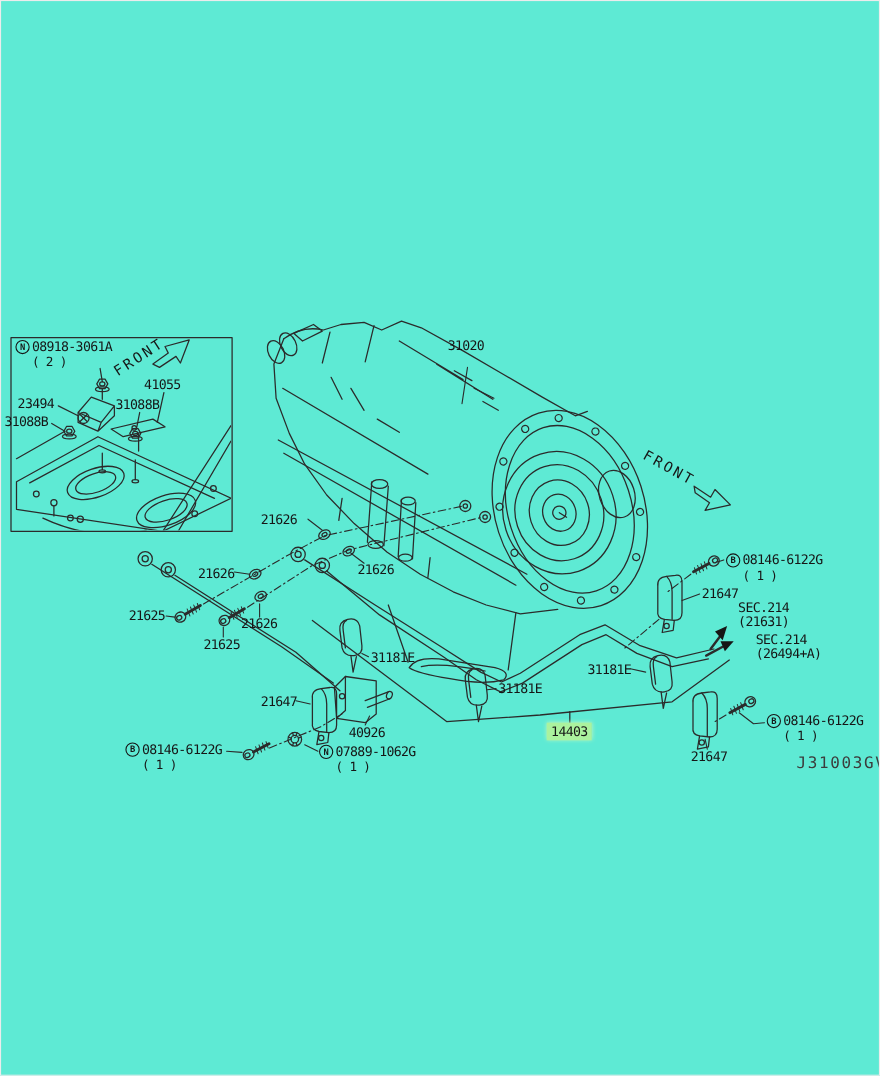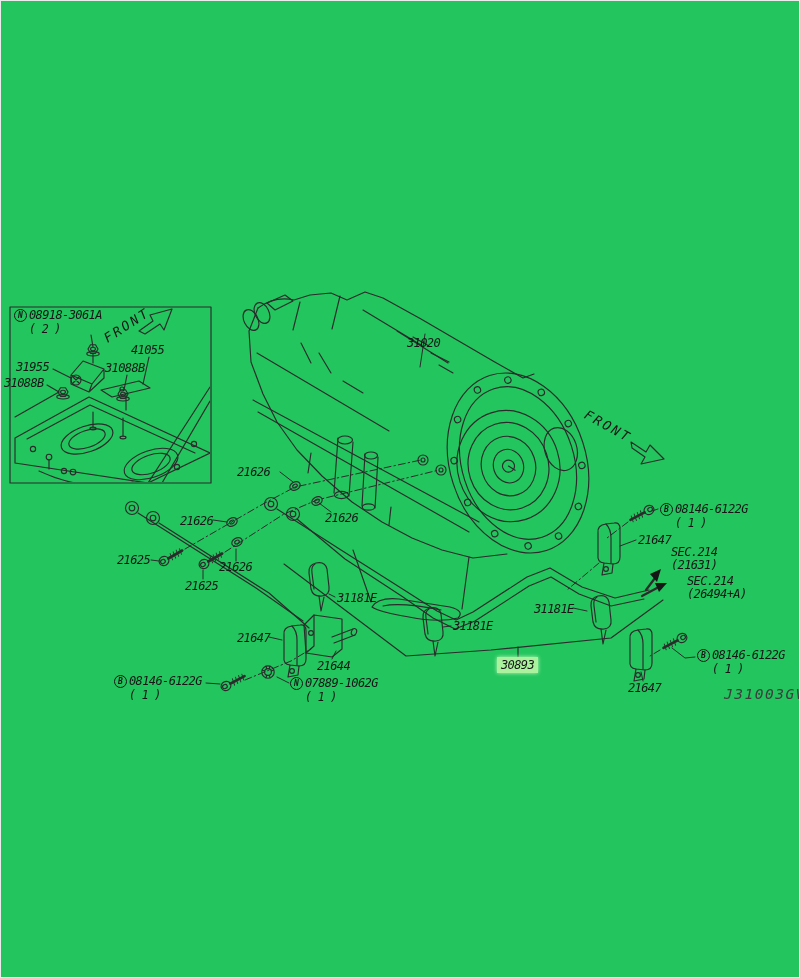--- a/index.html
+++ b/index.html
@@ -1,16 +1,16 @@
 <!DOCTYPE html>
 <html><head>
 <meta charset="utf-8">
 <style>
   html,body{margin:0;padding:0;background:#fff;}
-  #canvas{position:relative;width:800px;height:978px;background:#22c55e;border:1px solid #ececec;box-sizing:border-box;overflow:hidden;font-family:"DejaVu Sans Mono",monospace;font-style:italic;}
+  #canvas{position:relative;width:800px;height:978px;background:#5eead4;border:1px solid #ececec;box-sizing:border-box;overflow:hidden;font-family:"DejaVu Sans Mono",monospace;}
   #art{position:absolute;left:0;top:0;}
   .lbl{position:absolute;font-size:12px;line-height:12px;letter-spacing:-0.6px;color:#161616;white-space:nowrap;}
   .lbl .qty{display:block;margin-left:15px;margin-top:1px;font-size:11.5px;}
   .lbl .ln2{display:block;margin-top:1px;font-size:12px;}
   .circ{display:inline-block;width:11px;height:11px;border:1.2px solid #161616;border-radius:50%;font-size:8px;line-height:11px;text-align:center;letter-spacing:0;vertical-align:1px;margin-right:2px;font-weight:bold;}
   .hl{background:#abf29e;padding:1px 4px;box-shadow:0 0 4px #c8f7bd;}
   .front{position:absolute;font-size:13px;letter-spacing:2.5px;color:#161616;transform-origin:left top;}
   .code{position:absolute;font-size:14.5px;letter-spacing:1.5px;color:#3c3c3c;}
   svg *{vector-effect:none;}
 </style>
@@ -219,44 +219,44 @@
     <path d="M645,589 L654,577" stroke-width="2.2"></path>
     <path d="M660,568 L649,573 L656,581 Z" fill="#161616" stroke="none"></path>
     <path d="M641,595 L656,587" stroke-width="2.2"></path>
     <path d="M666,582 L654,582 L658,591 Z" fill="#161616" stroke="none"></path>
   </g>
 </svg>
 
 <div class="lbl" style="left:13px;top:308px"><span class="circ">N</span><span>08918-3061A</span><span class="qty">( 2 )</span></div>
 <div class="front" style="left:100px;top:332px;transform:rotate(-33deg)">FRONT</div>
 <div class="lbl" style="left:130px;top:343px"><span>41055</span></div>
-<div class="lbl" style="left:15px;top:360px"><span>31955</span></div>
+<div class="lbl" style="left:15px;top:360px"><span>23494</span></div>
 <div class="lbl" style="left:104px;top:361px"><span>31088B</span></div>
 <div class="lbl" style="left:3px;top:376px"><span>31088B</span></div>
 
-<div class="lbl" style="left:406px;top:336px"><span>31020</span></div>
+<div class="lbl" style="left:406px;top:307px"><span>31020</span></div>
 <div class="front" style="left:588px;top:406px;transform:rotate(29deg)">FRONT</div>
 
 <div class="lbl" style="left:236px;top:465px"><span>21626</span></div>
 <div class="lbl" style="left:324px;top:511px"><span>21626</span></div>
 <div class="lbl" style="left:179px;top:514px"><span>21626</span></div>
 <div class="lbl" style="left:218px;top:560px"><span>21626</span></div>
 <div class="lbl" style="left:116px;top:553px"><span>21625</span></div>
 <div class="lbl" style="left:184px;top:579px"><span>21625</span></div>
 
 <div class="lbl" style="left:336px;top:591px"><span>31181E</span></div>
 <div class="lbl" style="left:452px;top:619px"><span>31181E</span></div>
 <div class="lbl" style="left:533px;top:602px"><span>31181E</span></div>
 
 <div class="lbl" style="left:236px;top:631px"><span>21647</span></div>
-<div class="lbl" style="left:316px;top:659px"><span>21644</span></div>
+<div class="lbl" style="left:316px;top:659px"><span>40926</span></div>
 <div class="lbl" style="left:113px;top:674px"><span class="circ">B</span><span>08146-6122G</span><span class="qty">( 1 )</span></div>
 <div class="lbl" style="left:289px;top:676px"><span class="circ">N</span><span>07889-1062G</span><span class="qty">( 1 )</span></div>
 
-<div class="lbl" style="left:496px;top:658px"><span class="hl">30893</span></div>
+<div class="lbl" style="left:496px;top:658px"><span class="hl">14403</span></div>
 
 <div class="lbl" style="left:637px;top:533px"><span>21647</span></div>
 <div class="lbl" style="left:659px;top:502px"><span class="circ">B</span><span>08146-6122G</span><span class="qty">( 1 )</span></div>
 <div class="lbl" style="left:670px;top:545px"><span>SEC.214</span><span class="ln2">(21631)</span></div>
 <div class="lbl" style="left:686px;top:574px"><span>SEC.214</span><span class="ln2">(26494+A)</span></div>
 <div class="lbl" style="left:696px;top:648px"><span class="circ">B</span><span>08146-6122G</span><span class="qty">( 1 )</span></div>
 <div class="lbl" style="left:627px;top:681px"><span>21647</span></div>
 
 <div class="code" style="left:723px;top:685px">J31003GV</div>
 

